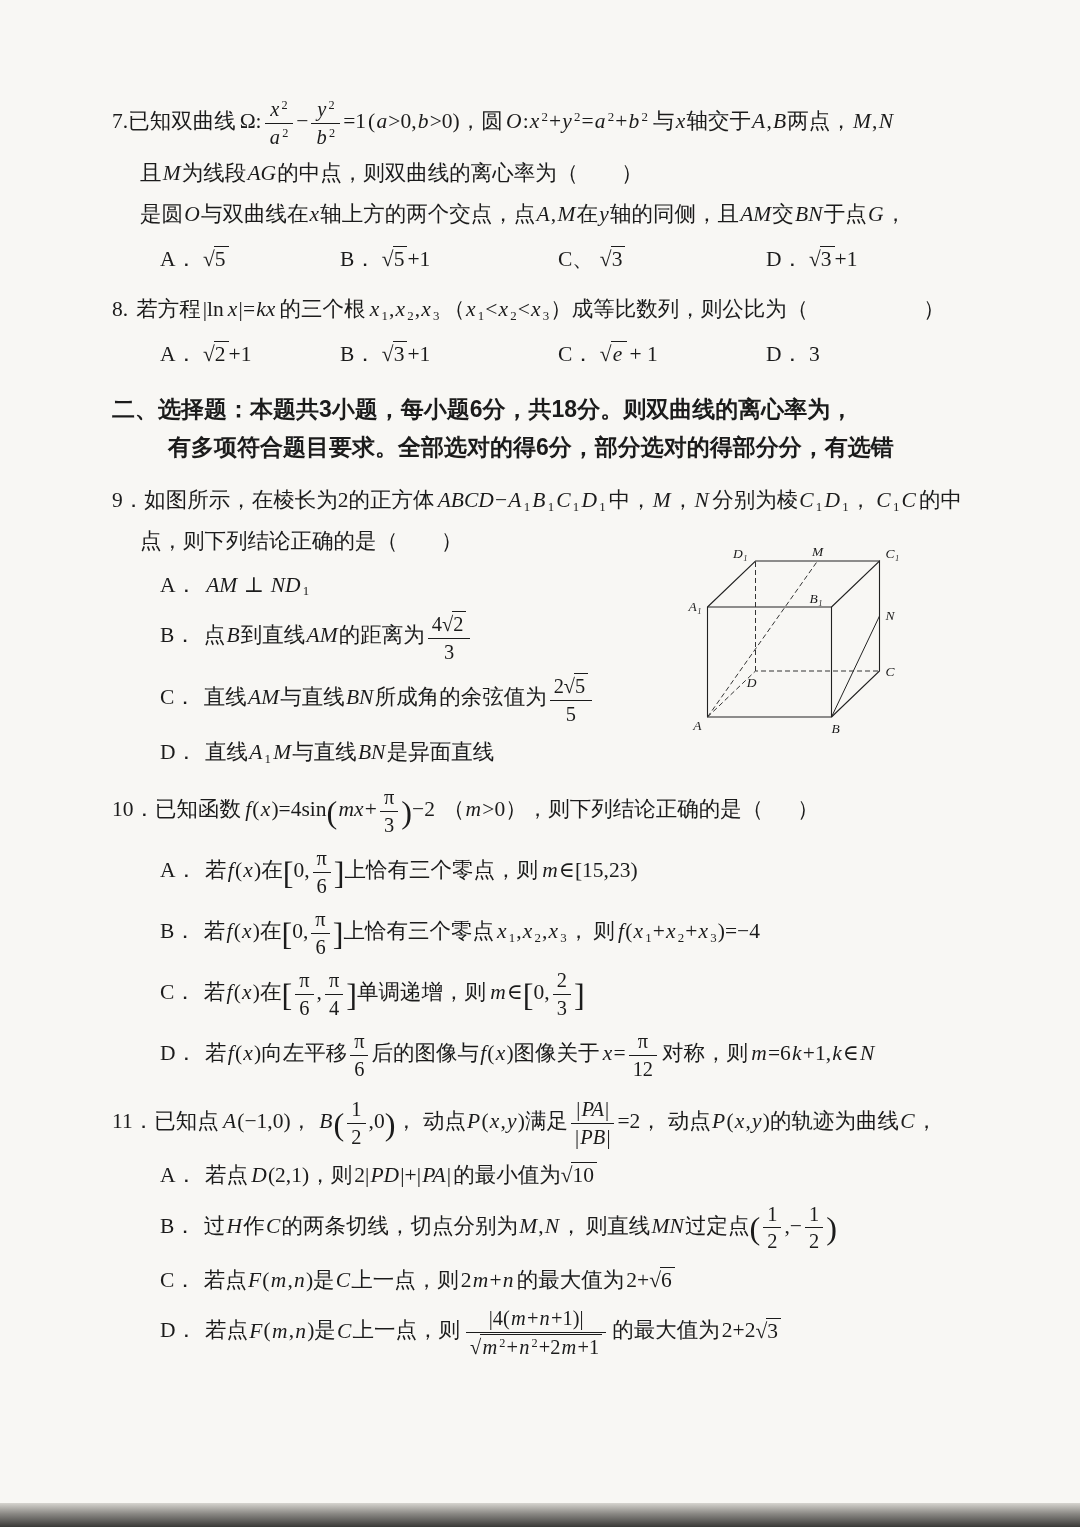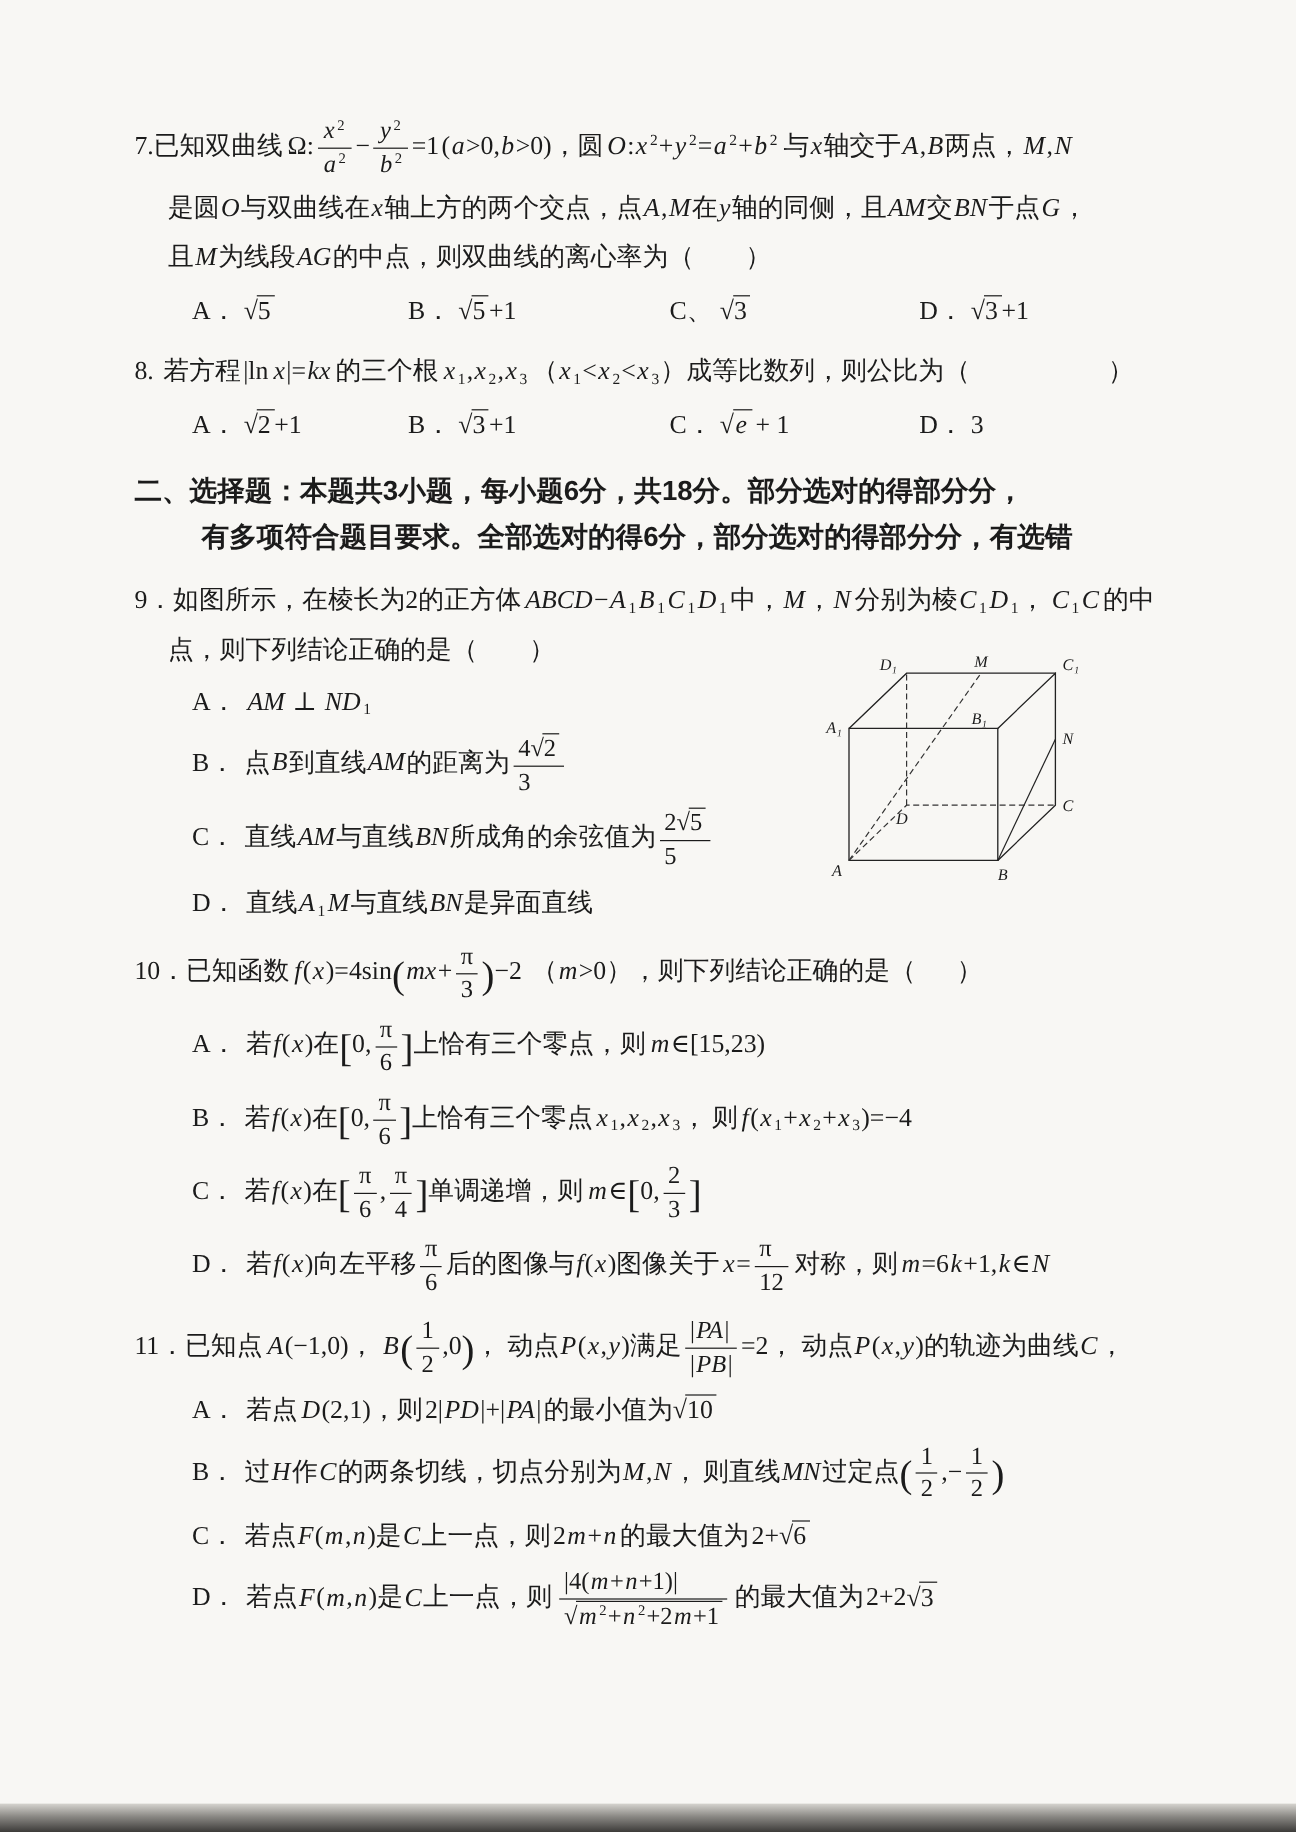--- a/index.html
+++ b/index.html
@@ -16,21 +16,21 @@
   .ind { margin-left: 28px; }
   .optline { margin: 9px 0 9px 48px; }
   .optrow { display: grid; grid-template-columns: 180px 218px 208px 1fr; margin: 10px 0 16px 48px; align-items: baseline; }
   section.q { margin-bottom: 16px; }
   .sec-header { font-family: "Liberation Sans", "DejaVu Sans", sans-serif; font-weight: 700; font-size: 23px; line-height: 1.65; margin: 20px 0 16px; }
   .sec-header .h2 { margin-left: 56px; }
   i { font-style: italic; padding: 0 1.2px; }
   sub { font-size: 60%; line-height: 0; vertical-align: -0.3em; padding: 0 1px; }
   sup { font-size: 60%; line-height: 0; vertical-align: 0.55em; padding: 0 1px; }
   .sp { display: inline-block; height: 1px; }
-  .frac { display: inline-flex; flex-direction: column; text-align: left; vertical-align: middle; margin: 0 3px; font-size: 0.95em; line-height: 1.2; }
+  .frac { display: inline-flex; flex-direction: column; text-align: center; vertical-align: middle; margin: 0 3px; font-size: 0.95em; line-height: 1.2; }
   .frac .num { border-bottom: 1.3px solid #1b1b1b; padding: 0 4px 1px; }
   .frac .den { padding: 1px 4px 0; }
   .sqrt { white-space: nowrap; }
   .rsym { display: inline-block; margin-right: -1px; }
   .rbody { display: inline-block; border-top: 1.3px solid #1b1b1b; padding: 0 3px 0 1px; line-height: 1.2; }
   .big { display: inline-block; font-size: 150%; vertical-align: -0.2em; line-height: 0.9; }
   #q9 { position: relative; }
   .cube { position: absolute; top: 62px; right: 90px; }
   .cube text { font-family: "Liberation Serif", "DejaVu Serif", serif; fill: #1b1b1b; }
   .scan-bottom { position: absolute; bottom: 0; left: 0; width: 100%; height: 24px;
@@ -42,42 +42,42 @@
 <main class="content">
 
   <section class="q">
     <div class="line">7.已知双曲线<span class="sp" style="width: 4px;"></span>Ω:<span class="frac">
           <span class="num"><i>x</i><sup>2</sup></span>
           <span class="den"><i>a</i><sup>2</sup></span>
         </span>−<span class="frac">
           <span class="num"><i>y</i><sup>2</sup></span>
           <span class="den"><i>b</i><sup>2</sup></span>
         </span>=1<span class="sp" style="width: 2px;"></span>(<i>a</i>&gt;0,<i>b</i>&gt;0)，圆<span class="sp" style="width: 2px;"></span><i>O</i>:<i>x</i><sup>2</sup>+<i>y</i><sup>2</sup>=<i>a</i><sup>2</sup>+<i>b</i><sup>2</sup><span class="sp" style="width: 4px;"></span>与<i>x</i>轴交于<i>A</i>,<i>B</i>两点，<i>M</i>,<i>N</i></div>
+    <div class="line ind">且<i>M</i>为线段<i>AG</i>的中点，则双曲线的离心率为（　　）</div>
     <div class="line ind">是圆<i>O</i>与双曲线在<i>x</i>轴上方的两个交点，点<i>A</i>,<i>M</i>在<i>y</i>轴的同侧，且<i>AM</i>交<i>BN</i>于点<i>G</i>，</div>
-    <div class="line ind">且<i>M</i>为线段<i>AG</i>的中点，则双曲线的离心率为（　　）</div>
     <div class="optrow">
       <span class="opt"><span>A．</span><span class="sp" style="width: 6px;"></span><span class="sqrt"><span class="rsym">√</span><span class="rbody">5</span></span></span>
       <span class="opt"><span>B．</span><span class="sp" style="width: 6px;"></span><span class="sqrt"><span class="rsym">√</span><span class="rbody">5</span></span>+1</span>
       <span class="opt"><span>C、</span><span class="sp" style="width: 6px;"></span><span class="sqrt"><span class="rsym">√</span><span class="rbody">3</span></span></span>
       <span class="opt"><span>D．</span><span class="sp" style="width: 6px;"></span><span class="sqrt"><span class="rsym">√</span><span class="rbody">3</span></span>+1</span>
     </div>
   </section>
 
   <section class="q">
     <div class="line">8.<span class="sp" style="width: 8px;"></span>若方程<span class="sp" style="width: 2px;"></span>|<span>ln</span><span class="sp" style="width: 3px;"></span><i>x</i>|=<i>kx</i><span class="sp" style="width: 3px;"></span>的三个根<span class="sp" style="width: 3px;"></span><i>x</i><sub>1</sub>,<i>x</i><sub>2</sub>,<i>x</i><sub>3</sub><span class="sp" style="width: 3px;"></span>（<i>x</i><sub>1</sub>&lt;<i>x</i><sub>2</sub>&lt;<i>x</i><sub>3</sub>）成等比数列，则公比为（<span class="sp" style="width: 115px;"></span>）</div>
     <div class="optrow">
       <span class="opt"><span>A．</span><span class="sp" style="width: 6px;"></span><span class="sqrt"><span class="rsym">√</span><span class="rbody">2</span></span>+1</span>
       <span class="opt"><span>B．</span><span class="sp" style="width: 6px;"></span><span class="sqrt"><span class="rsym">√</span><span class="rbody">3</span></span>+1</span>
       <span class="opt"><span>C．</span><span class="sp" style="width: 6px;"></span><span class="sqrt"><span class="rsym">√</span><span class="rbody"><i>e</i></span></span><span class="sp" style="width: 3px;"></span>+ 1</span>
       <span class="opt"><span>D．</span><span class="sp" style="width: 6px;"></span>3</span>
     </div>
   </section>
 
   <section class="sec-header">
-    <div class="h1">二、选择题：本题共3小题，每小题6分，共18分。部分选对的得部分分，</div>
+    <div class="h1">二、选择题：本题共3小题，每小题6分，共18分。则双曲线的离心率为，</div>
     <div class="h2">有多项符合题目要求。全部选对的得6分，部分选对的得部分分，有选错</div>
   </section>
 
   <section class="q" id="q9">
     <div class="line">9．如图所示，在棱长为2的正方体<span class="sp" style="width: 2px;"></span><i>ABCD</i>−<i>A</i><sub>1</sub><i>B</i><sub>1</sub><i>C</i><sub>1</sub><i>D</i><sub>1</sub><span class="sp" style="width: 2px;"></span>中，<i>M</i>，<i>N</i><span class="sp" style="width: 2px;"></span>分别为棱<i>C</i><sub>1</sub><i>D</i><sub>1</sub>，<span class="sp" style="width: 4px;"></span><i>C</i><sub>1</sub><i>C</i><span class="sp" style="width: 2px;"></span>的中</div>
     <div class="line ind">点，则下列结论正确的是（　　）</div>
     <div class="line optline"><span>A．</span><span class="sp" style="width: 8px;"></span><i>AM</i> ⊥ <i>ND</i><sub>1</sub></div>
     <div class="line optline"><span>B．</span><span class="sp" style="width: 8px;"></span>点<i>B</i>到直线<i>AM</i>的距离为<span class="frac">
           <span class="num">4<span class="sqrt"><span class="rsym">√</span><span class="rbody">2</span></span></span>
           <span class="den">3</span>

